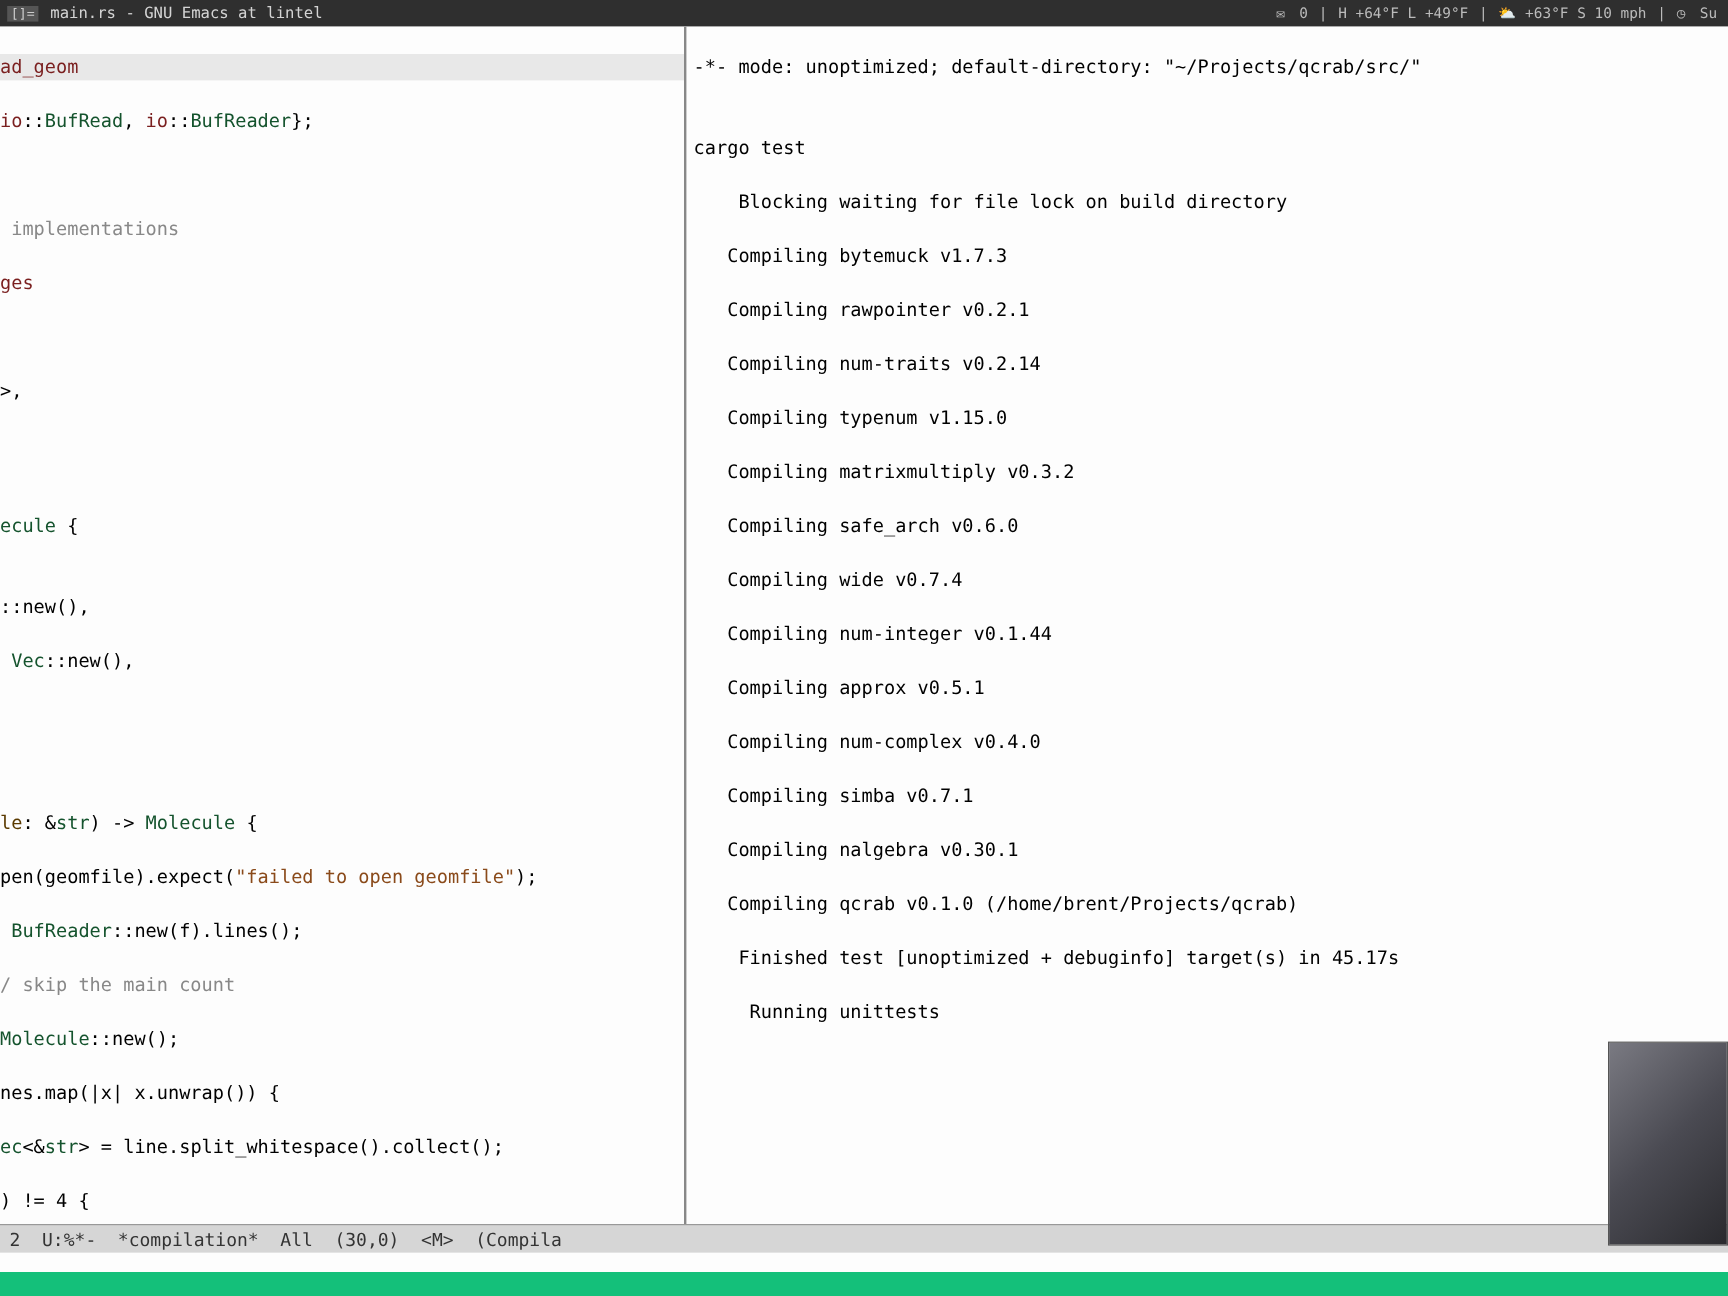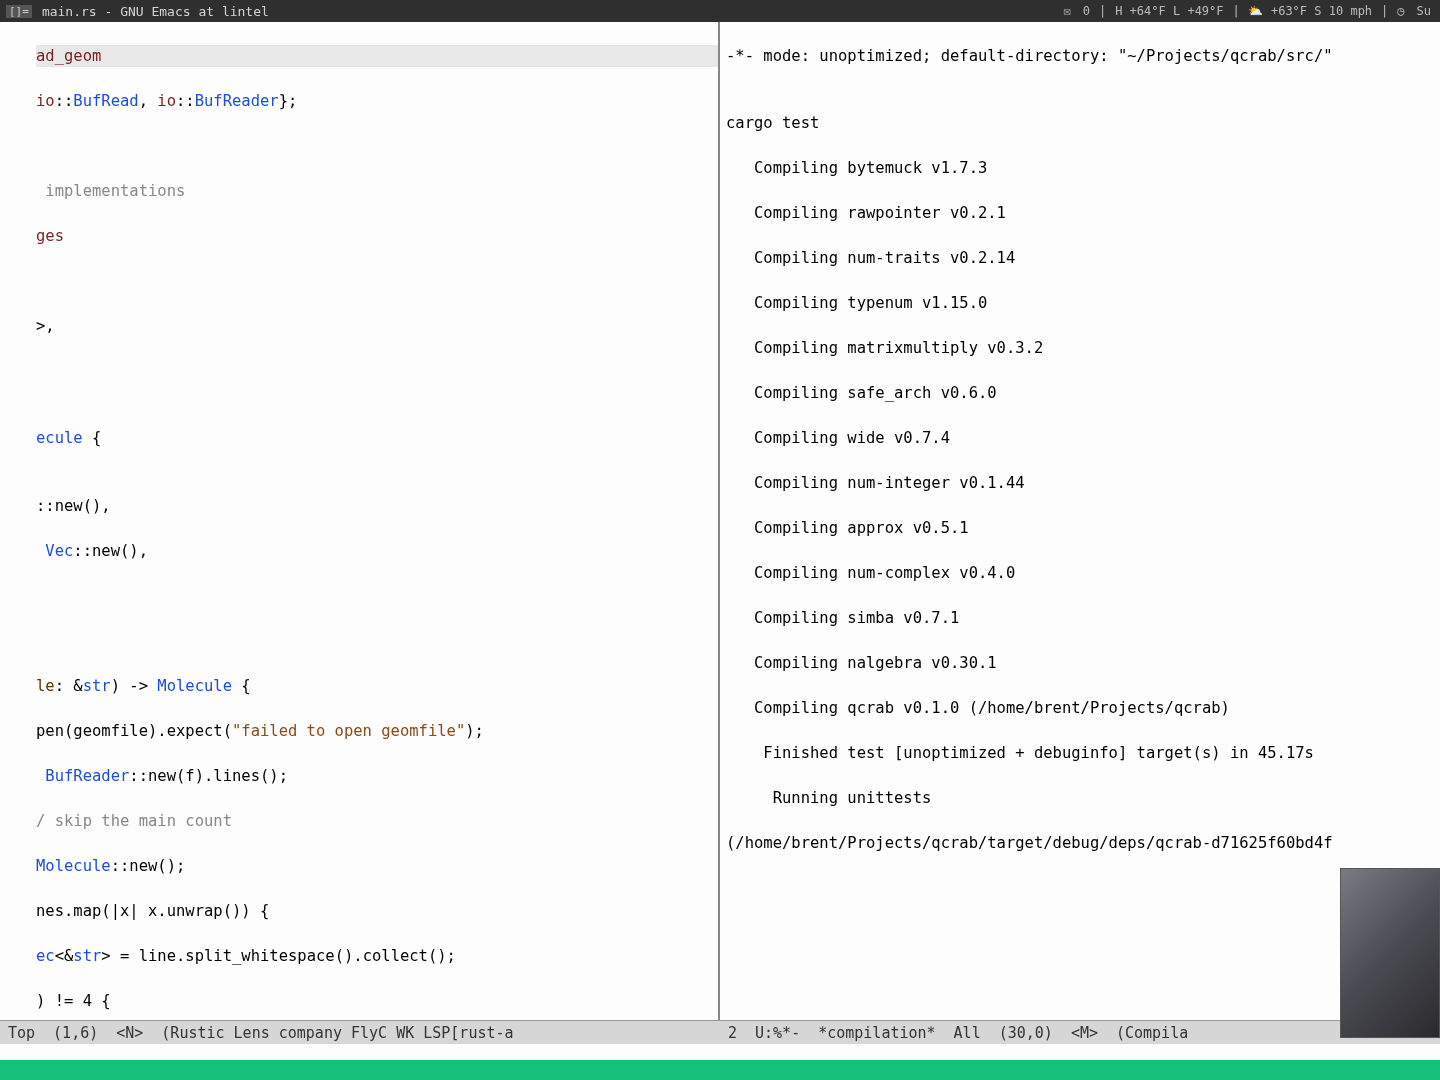--- a/index.html
+++ b/index.html
@@ -47,32 +47,31 @@
     display: flex;
     overflow: hidden;
   }
   .pane {
     overflow: hidden;
     white-space: pre;
     line-height: 22.5px;
     font-size: 15.5px;
   }
   .pane-left {
-    width: 720px;
+    width: 572px;
     border-right: 2px solid #888;
-    padding-left: 36px;
   }
   .pane-right {
     flex: 1;
     padding-left: 6px;
   }
   .highlight-line {
     background: #e8e8e8;
   }
-  .kw-type { color: #1d4ed8; }
+  .kw-type { color: #14532d; }
   .kw-mod { color: #7a1f1f; font-weight: 500; }
   .kw-str { color: #8a4a1a; }
   .kw-comment { color: #888; }
   .kw-field { color: #5a3a00; }
   .modeline {
     background: #d6d6d6;
     height: 24px;
     display: flex;
     font-size: 15px;
     color: #333;
@@ -164,56 +163,50 @@
 
 
 
 
   </div>
 
   <div class="pane pane-right">
 <div>-*- mode: unoptimized; default-directory: "~/Projects/qcrab/src/"</div>
 <div></div>
 <div>cargo test</div>
+<div>    Blocking waiting for file lock on build directory</div>
 <div>   Compiling bytemuck v1.7.3</div>
 <div>   Compiling rawpointer v0.2.1</div>
 <div>   Compiling num-traits v0.2.14</div>
 <div>   Compiling typenum v1.15.0</div>
 <div>   Compiling matrixmultiply v0.3.2</div>
 <div>   Compiling safe_arch v0.6.0</div>
 <div>   Compiling wide v0.7.4</div>
 <div>   Compiling num-integer v0.1.44</div>
 <div>   Compiling approx v0.5.1</div>
 <div>   Compiling num-complex v0.4.0</div>
 <div>   Compiling simba v0.7.1</div>
 <div>   Compiling nalgebra v0.30.1</div>
 <div>   Compiling qcrab v0.1.0 (/home/brent/Projects/qcrab)</div>
 <div>    Finished test [unoptimized + debuginfo] target(s) in 45.17s</div>
 <div>     Running unittests</div>
-<div>(/home/brent/Projects/qcrab/target/debug/deps/qcrab-d71625f60bd4f</div>
 <div></div>
 
 
 <div></div>
 
 
 <div></div>
 <div></div>
 
 
   </div>
 </div>
 
 <div class="modeline">
-  <div class="modeline-half">
-    <span>Top</span>
-    <span>(1,6)</span>
-    <span>&lt;N&gt;</span>
-    <span>(Rustic Lens company FlyC WK LSP[rust-a</span>
-  </div>
   <div class="modeline-half right">
     <span>2</span>
     <span>U:%*-</span>
     <span class="ml-bold">*compilation*</span>
     <span>All</span>
     <span>(30,0)</span>
     <span>&lt;M&gt;</span>
     <span>(Compila</span>
   </div>
 </div>

